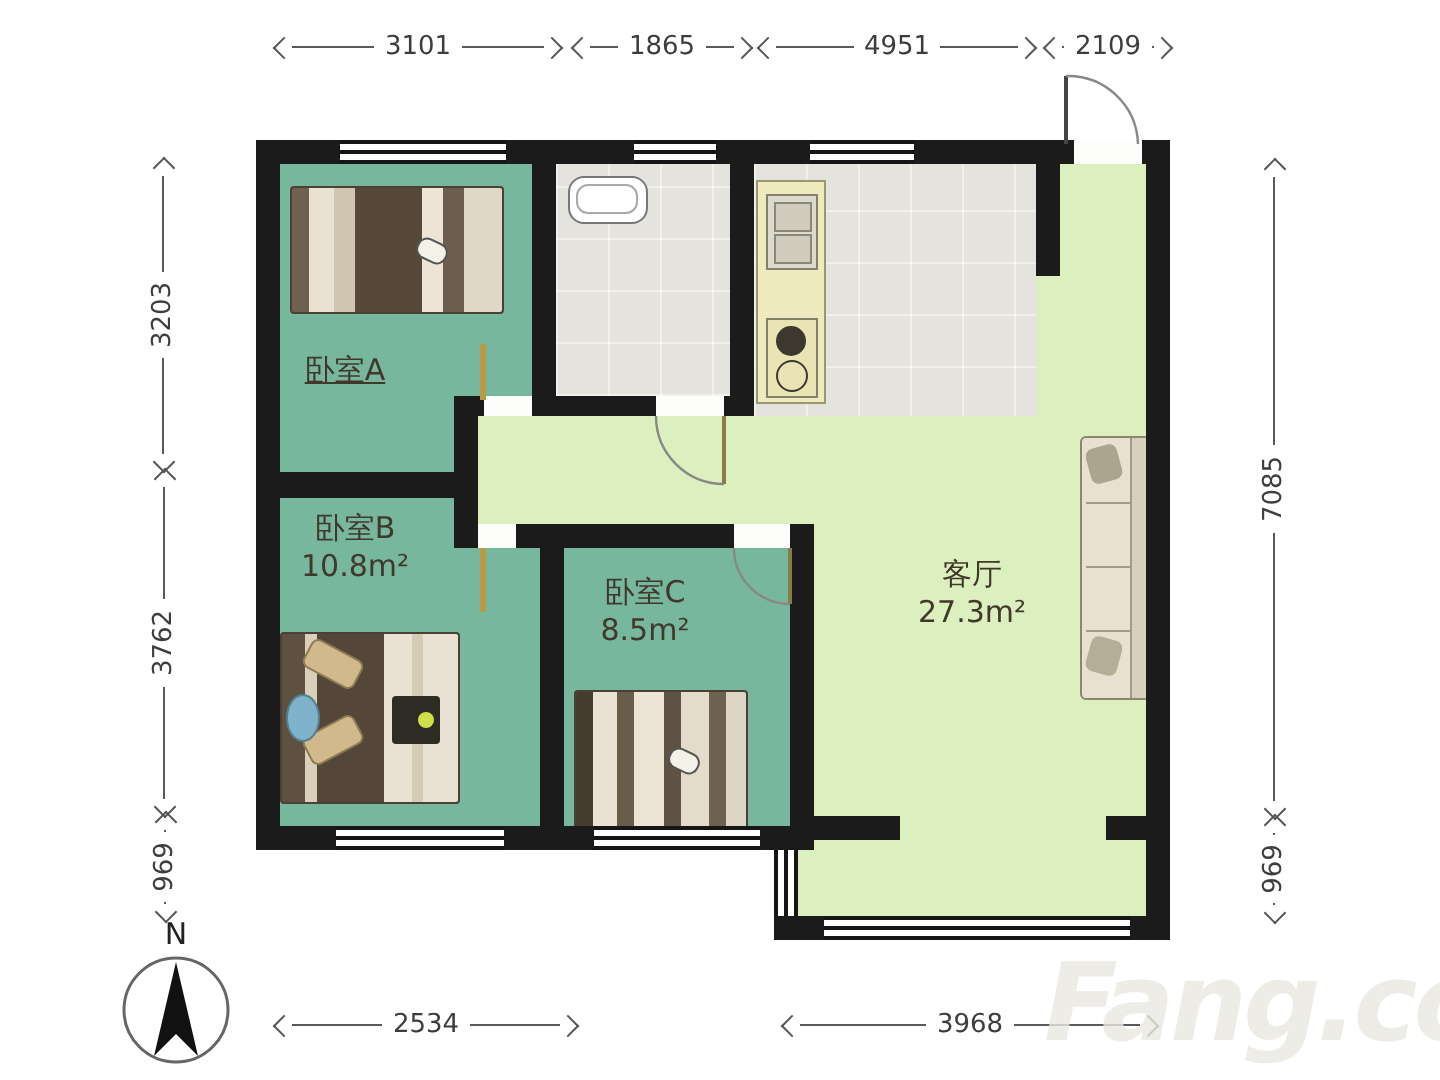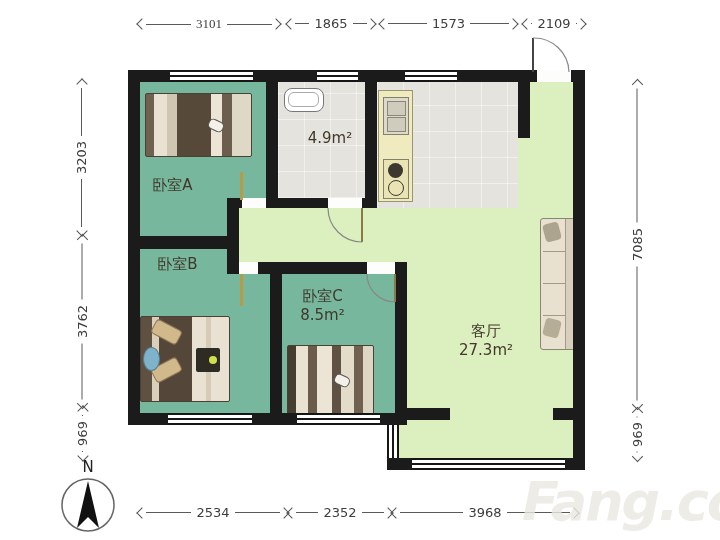--- a/index.html
+++ b/index.html
@@ -138,56 +138,56 @@
     <path d="M328,208 A34,34 0 0 0 362,242" stroke="#888" stroke-width="1.2" fill="none"></path>
 
     <path d="M395,274 L395,302" stroke="#8a7a45" stroke-width="2" fill="none"></path>
     <path d="M367,274 A28,28 0 0 0 395,302" stroke="#888" stroke-width="1.2" fill="none"></path>
 
     <circle cx="88" cy="505" r="26" stroke="#666" stroke-width="1.5" fill="none"></circle>
     <polygon points="88,481 77,528 88,517 99,528" fill="#111"></polygon>
   </svg>
   <div class="nlabel">N</div>
 
-  <div class="rlabel" style="left:130px;top:176px;width:85px;">
+  <div class="rlabel" style="left:130px;top:176px;width:85px;text-decoration:underline;">
     <div class="nm">卧室A</div>
   </div>
   <div class="rlabel" style="left:135px;top:255px;width:85px;">
     <div class="nm">卧室B</div>
+    <div>10.8m²</div>
   </div>
   <div class="rlabel" style="left:280px;top:287px;width:85px;">
     <div class="nm">卧室C</div>
     <div>8.5m²</div>
   </div>
   <div class="rlabel" style="left:287px;top:129px;width:86px;">
-    <div>4.9m²</div>
-  </div>
-  <div class="rlabel" style="left:443px;top:278px;width:86px;margin-top:44px;">
+  </div>
+  <div class="rlabel" style="left:443px;top:278px;width:86px;">
     <div class="nm">客厅</div>
     <div>27.3m²</div>
   </div>
 
-  <div class="dim" style="left:138px;top:16px;width:142px;font-family:Liberation Serif, serif;">
+  <div class="dim" style="left:138px;top:16px;width:142px;">
     <span class="al"></span>
       <span class="ln"></span>
     <span class="tx">3101</span>
     <span class="ln"></span>
       <span class="arr"></span>
   </div>
   <div class="dim" style="left:287px;top:16px;width:88px;">
     <span class="al"></span>
       <span class="ln"></span>
     <span class="tx">1865</span>
     <span class="ln"></span>
       <span class="arr"></span>
   </div>
   <div class="dim" style="left:380px;top:16px;width:137px;">
     <span class="al"></span>
       <span class="ln"></span>
-    <span class="tx">1573</span>
+    <span class="tx">4951</span>
     <span class="ln"></span>
       <span class="arr"></span>
   </div>
   <div class="dim" style="left:523px;top:16px;width:62px;">
     <span class="al"></span>
       <span class="ln"></span>
     <span class="tx">2109</span>
     <span class="ln"></span>
       <span class="arr"></span>
   </div>
@@ -229,27 +229,20 @@
       <span class="arr"></span>
   </div>
 
   <div class="dim" style="left:138px;top:505px;width:150px;">
     <span class="al"></span>
       <span class="ln"></span>
     <span class="tx">2534</span>
     <span class="ln"></span>
       <span class="arr"></span>
   </div>
-  <div class="dim" style="left:288px;top:505px;width:104px;">
-    <span class="al"></span>
-      <span class="ln"></span>
-    <span class="tx">2352</span>
-    <span class="ln"></span>
-      <span class="arr"></span>
-  </div>
   <div class="dim" style="left:392px;top:505px;width:186px;">
     <span class="al"></span>
       <span class="ln"></span>
     <span class="tx">3968</span>
     <span class="ln"></span>
       <span class="arr"></span>
   </div>
 
   <div class="wm-site">Fang.com</div>
 

